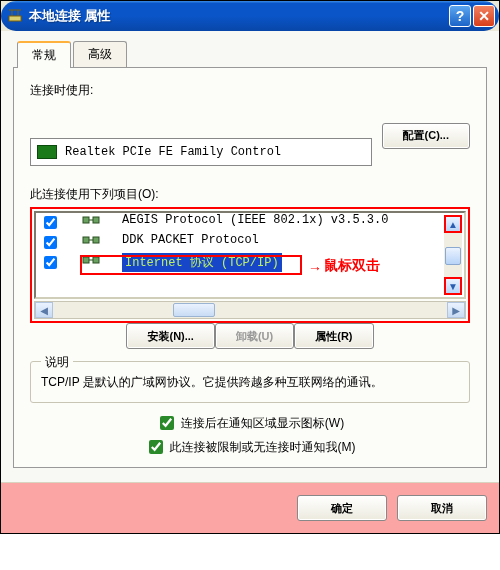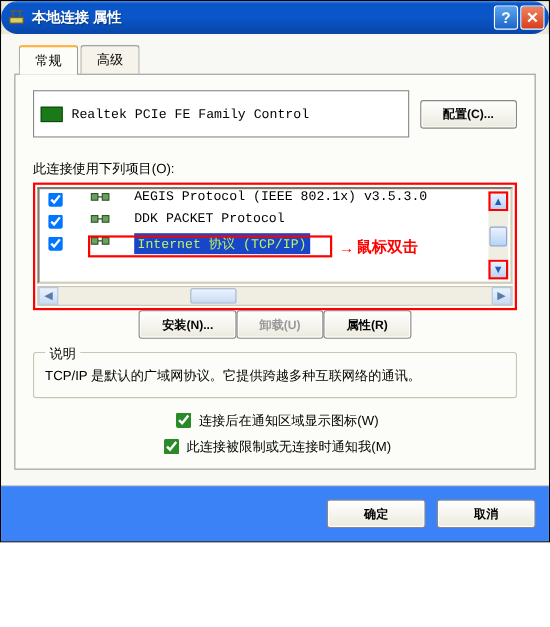--- a/index.html
+++ b/index.html
@@ -82,26 +82,27 @@
   .adapter-row {
     display: flex;
     align-items: center;
     gap: 10px;
     margin-bottom: 20px;
   }
   .adapter-box {
     flex: 1;
     border: 1px solid #888;
     background: #fff;
-    height: 43px;
+    height: 28px;
     display: flex;
     align-items: center;
     padding: 0 6px;
     font-family: "Courier New", monospace;
     font-size: 12px;
+    margin-top: 33px;
   }
   .adapter-box .nic-icon {
     width: 20px; height: 14px;
     background: #1a7a1a;
     margin-right: 8px;
     display:inline-block;
     border: 1px solid #0a4a0a;
   }
   .xp-btn {
     border: 1px solid #888;
@@ -227,21 +228,21 @@
   .desc { line-height: 1.7; }
   .check-row {
     display:flex;
     align-items:center;
     gap:4px;
     margin-top: 10px;
     justify-content: center;
   }
   .check-row input { accent-color: #2a8a2a; width:14px;height:14px;}
   .dlg-btns {
-    background: #3b82f6;
+    background: #fca5a5;
     padding: 12px 12px 12px 0;
     display:flex;
     justify-content: flex-end;
     gap: 10px;
     border-top: 1px solid #d8d4c0;
   }
   .xp-btn.wide { width: 90px; }
   .mono { font-family: "Courier New", monospace; }
 </style>
 </head>
@@ -263,20 +264,21 @@
   </div>
 
   <div class="client">
     <div class="tabs">
       <div class="tab active"><span>常规</span></div>
       <div class="tab"><span>高级</span></div>
     </div>
 
     <div class="tabbody">
 
+      <div class="label">连接时使用:</div>
       <div class="adapter-row">
         <div class="adapter-box">
           <span class="nic-icon"></span>
           <span class="mono">Realtek PCIe FE Family Control</span>
         </div>
         <button class="xp-btn"><span>配置(C)...</span></button>
       </div>
 
       <div class="items-label">
         <span>此连接使用下列项目(O):</span>

